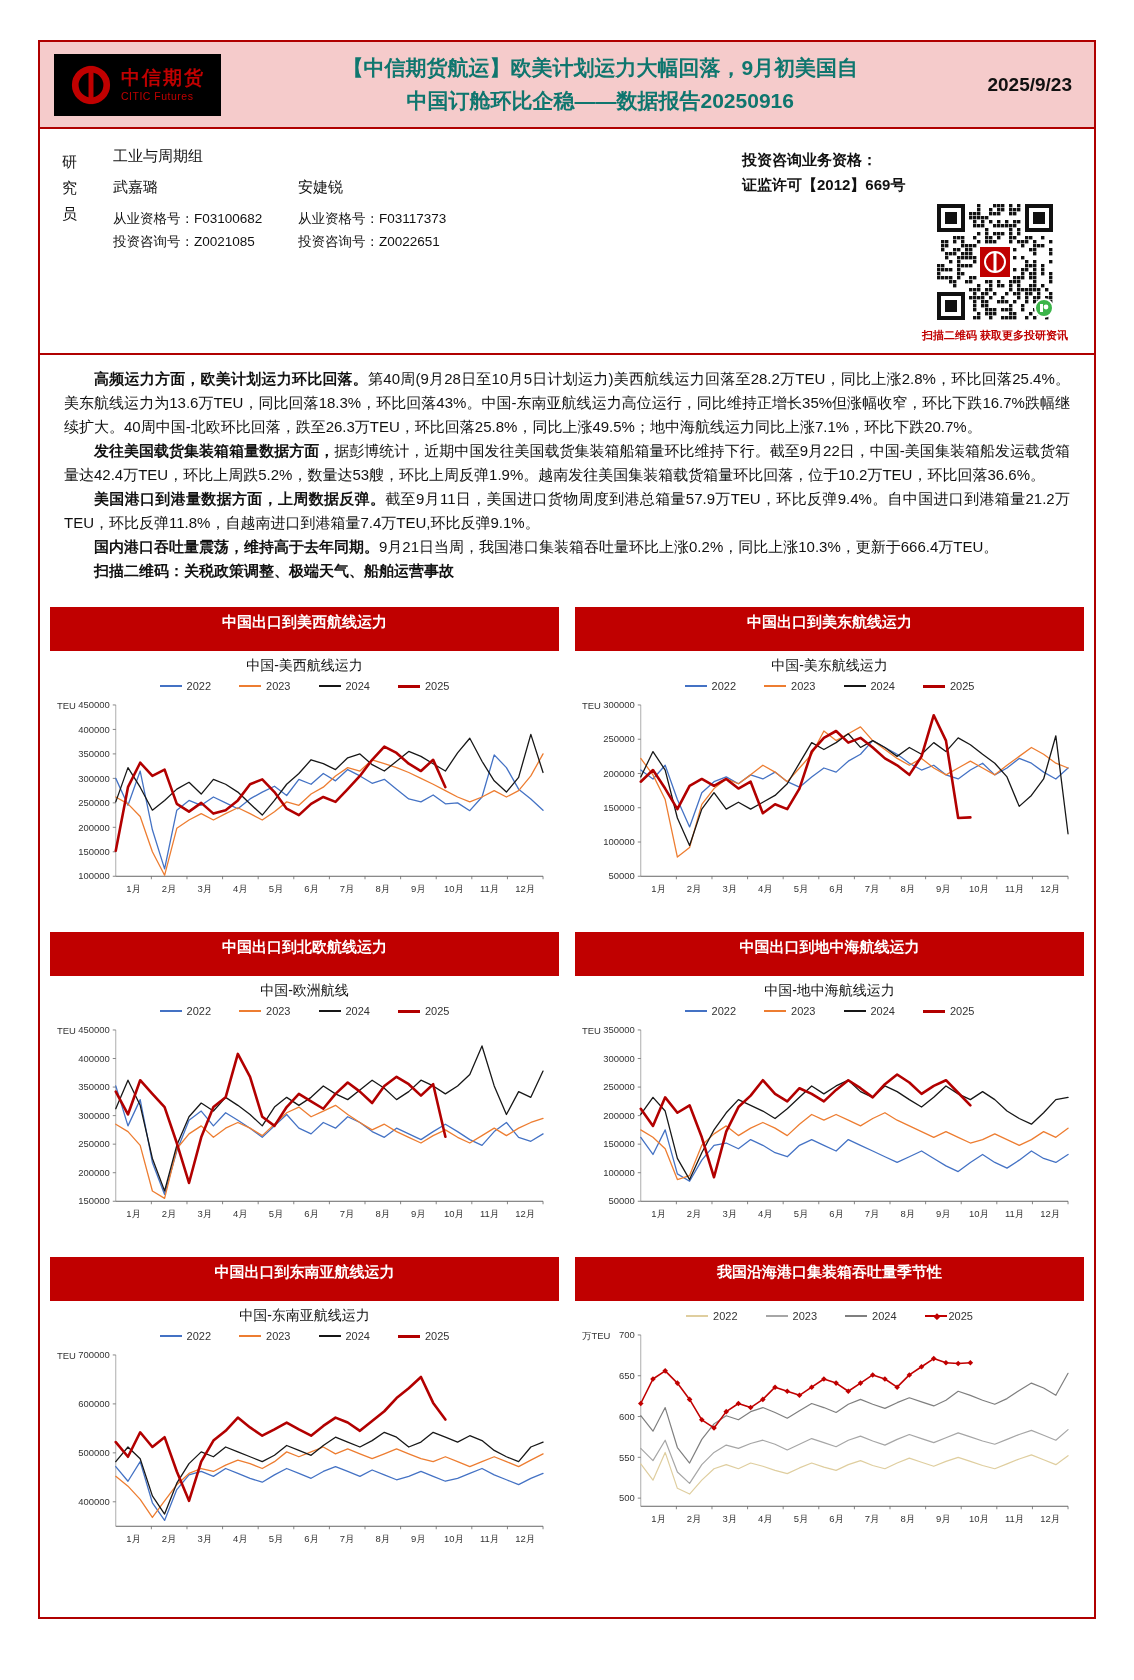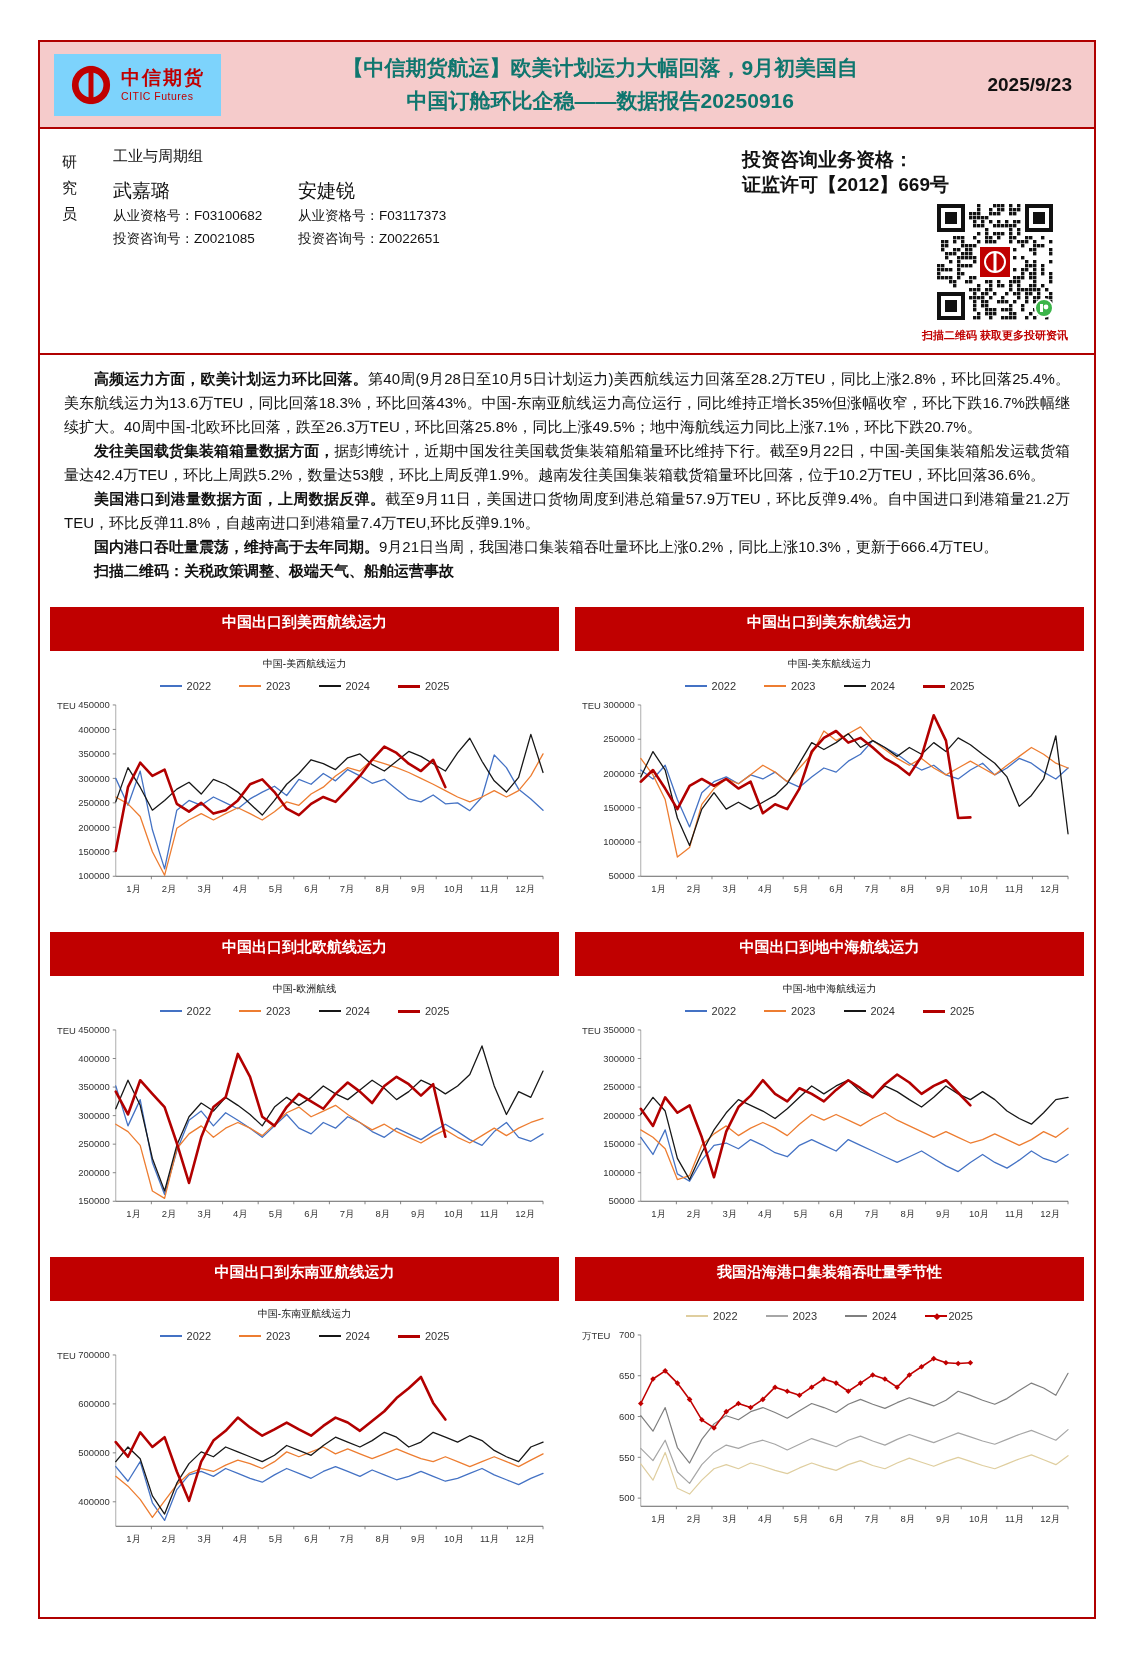--- a/index.html
+++ b/index.html
@@ -2,53 +2,53 @@
 <html><head>
 <meta charset="utf-8">
 <style>
   html,body{margin:0;padding:0;background:#fff;}
   body{font-family:"Liberation Sans","DejaVu Sans",sans-serif;color:#111;}
   .page{width:1134px;height:1680px;overflow:hidden;background:#fff;position:relative;}
   .frame{margin:40px 38px 0;border:2px solid #b00000;background:#fff;}
 
   
   .hdr{display:flex;align-items:center;background:#f5cbcb;border-bottom:2px solid #b00000;padding:10px 14px;gap:14px;}
-  .logo-box{background:#7dd3fc;display:flex;align-items:center;gap:9px;padding:10px 16px;}
+  .logo-box{background:#000000;display:flex;align-items:center;gap:9px;padding:10px 16px;}
   .brand-cn{color:#c00000;font-weight:bold;font-size:19px;letter-spacing:2px;line-height:1.2;}
   .brand-en{color:#c00000;font-size:10.5px;letter-spacing:.5px;}
   .hdr-title{flex:1;text-align:center;color:#0f766e;font-weight:bold;font-size:21px;line-height:1.55;}
   .hdr-date{font-weight:bold;font-size:19px;color:#111;padding:0 8px;white-space:nowrap;}
 
   
   .res{display:flex;padding:18px 22px 10px;}
   .role{display:flex;flex-direction:column;font-size:15px;line-height:26px;color:#111;margin-top:2px;}
   .res-main{margin-left:36px;}
   .group{font-size:15px;margin-bottom:12px;}
   .members{display:flex;}
   .member{width:185px;}
-  .m-name{font-size:19px;}
+  .m-name{font-size:15px;margin-bottom:10px;}
   .m-line{font-size:13.5px;line-height:23px;color:#111;}
   .res-right{margin-left:auto;width:330px;display:flex;flex-direction:column;}
-  .qual{font-weight:bold;font-size:19px;line-height:25px;}
+  .qual{font-weight:bold;font-size:15px;line-height:25px;}
   .qr-wrap{align-self:flex-end;margin-top:6px;text-align:center;padding-right:4px;}
   .qr-cap{color:#c00000;font-size:11px;font-weight:bold;margin-top:3px;}
 
   .rule{border:none;border-top:2px solid #b00000;margin:0;}
 
   
   .bodytext{padding:12px 24px 18px;}
   .bodytext p{margin:0;text-indent:2em;font-size:15px;line-height:1.6;text-align:justify;}
   .bodytext b{font-weight:bold;}
 
   
   .charts-grid{display:grid;grid-template-columns:1fr 1fr;gap:26px 16px;padding:6px 10px 60px;}
   .panel{background:#fff;}
   .panel-head{background:#c00000;color:#fff;font-weight:bold;font-size:15px;text-align:center;line-height:30px;height:44px;}
   .panel-body{padding:6px 2px 2px;}
-  .c-title{text-align:center;font-size:10px;color:#111;height:20px;}
+  .c-title{text-align:center;font-size:14px;color:#111;height:20px;}
   .legend{display:flex;justify-content:center;align-items:center;gap:28px;height:18px;font-size:11px;color:#333;}
   .legend .it{display:flex;align-items:center;gap:5px;}
   .legend .sw{display:inline-block;width:22px;height:0;}
   .legend .dm{font-size:9px;line-height:9px;margin:0 -14px 0 -18px;position:relative;}
 </style>
 </head>
 <body>
 
 <div class="page">
   <div class="frame">

